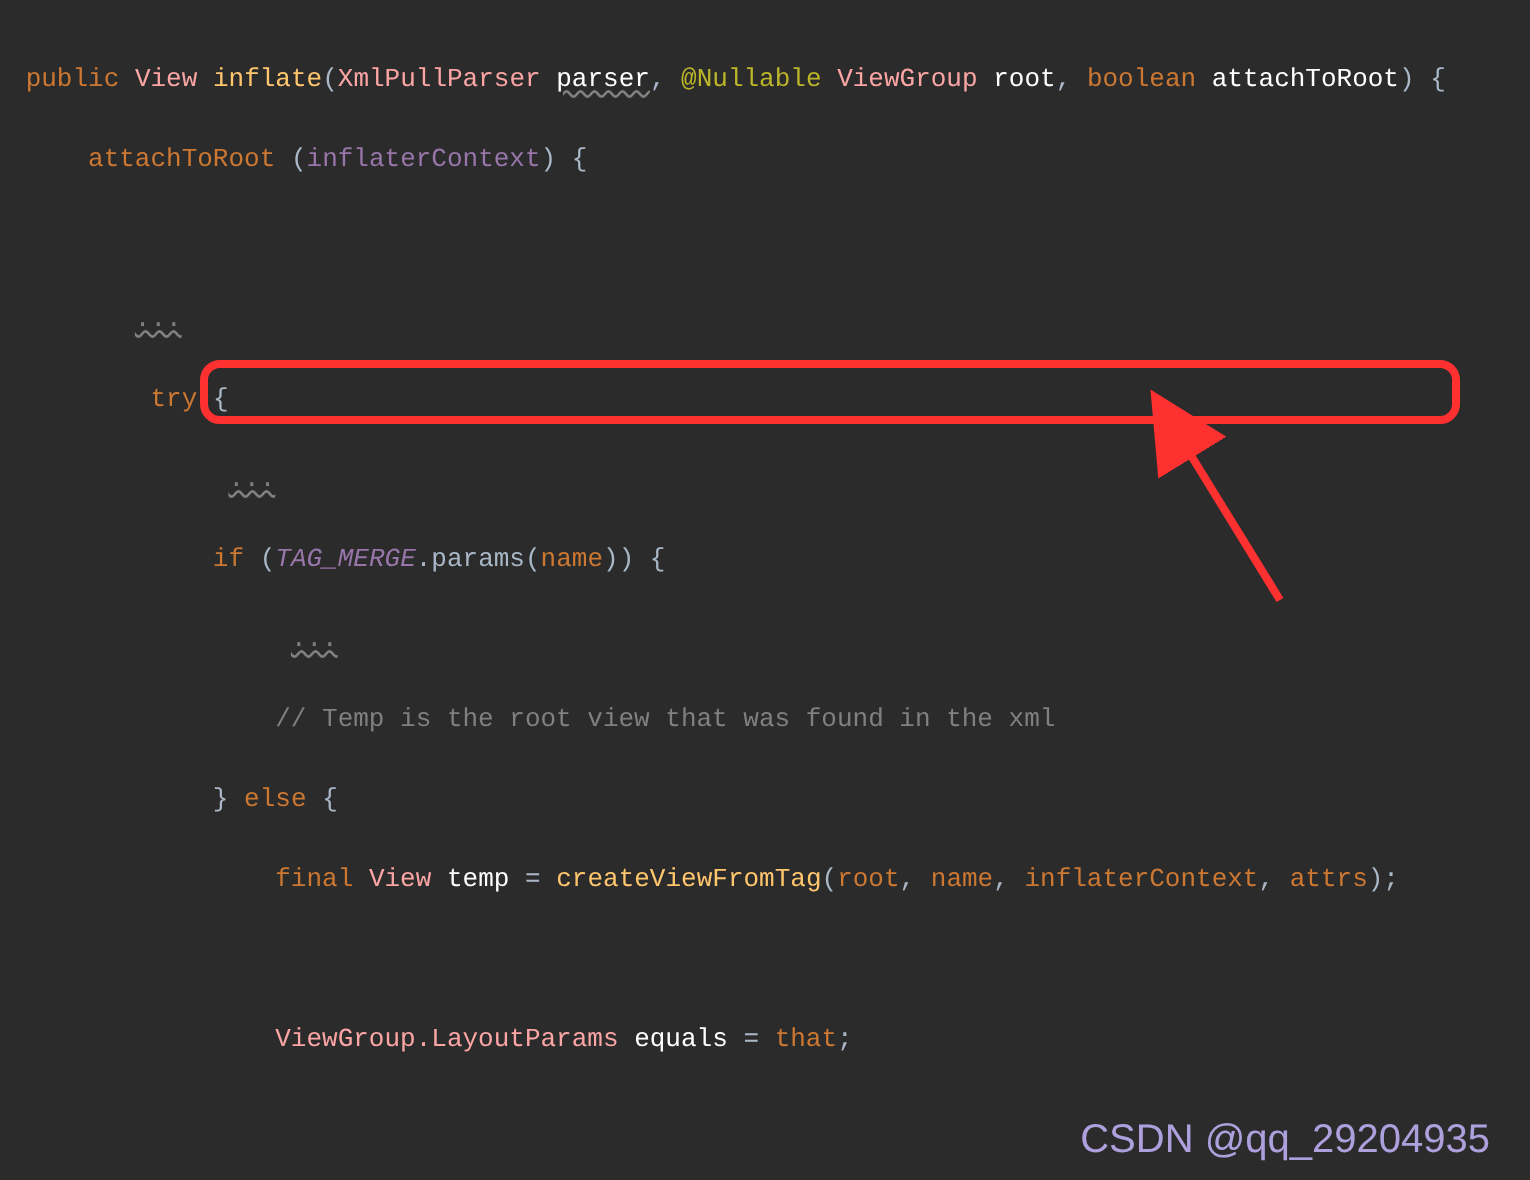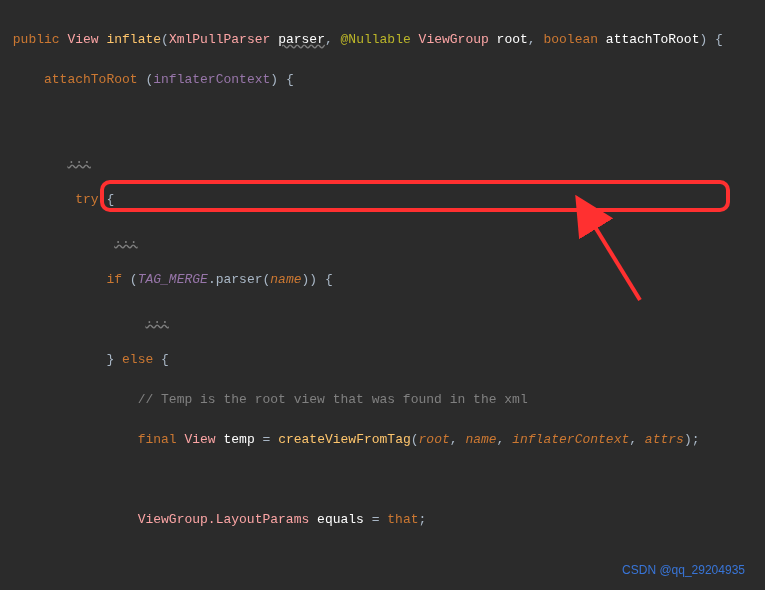--- a/index.html
+++ b/index.html
@@ -21,61 +21,61 @@
     }
     .line { display: block; min-height: 20px; }
     .kw { color: #cc7832; }
     .type { color: #fca5a5; }
     .method-decl { color: #ffc66d; }
     .param { color: #ffffff; }
     .annotation { color: #bbb529; }
     .field { color: #9876aa; }
     .comment { color: #808080; }
     .call { color: #ffc66d; font-family: Liberation Mono, monospace; }
-    .argname { color: #cc7832; font-style: italic; }
+    .argname { color: #cc7832; }
     .punct { color: #a9b7c6; }
     .staticf { color: #9876aa; font-style: italic; }
     .ellipsis { color: #808080; text-decoration: underline wavy #808080; }
     .warn { text-decoration: underline wavy #808080; }
     
     .highlight-box {
       position: absolute;
       border: 4px solid #ff3030;
       border-radius: 10px;
       background: transparent;
       pointer-events: none;
     }
     .arrow-svg {
       position: absolute;
       pointer-events: none;
     }
     .watermark {
       position: absolute;
       bottom: 10px;
       right: 20px;
-      color: #3b82f6;
+      color: #c4b5fd;
       font-family: Arial, sans-serif;
-      font-size: 12px;
+      font-size: 20px;
       opacity: 0.85;
     }
   </style>
 </head>
 <body>
 
 <div class="code-container">
 <span class="line"> <span class="kw">public</span> <span class="type">View</span> <span class="method-decl">inflate</span><span class="punct">(</span><span class="type">XmlPullParser</span> <span class="param warn">parser</span><span class="punct">, </span><span class="annotation">@Nullable</span> <span class="type">ViewGroup</span> <span class="param">root</span><span class="punct">, </span><span class="kw">boolean</span> <span class="param">attachToRoot</span><span class="punct">) {</span></span>
 <span class="line">     <span class="kw">attachToRoot</span> <span class="punct">(</span><span class="field">inflaterContext</span><span class="punct">) {</span></span>
 <span class="line"> </span>
 <span class="line">        <span class="ellipsis">...</span></span>
 <span class="line">         <span class="kw">try</span> <span class="punct">{</span></span>
 <span class="line">              <span class="ellipsis">...</span></span>
-<span class="line">             <span class="kw">if</span> <span class="punct">(</span><span class="field staticf">TAG_MERGE</span><span class="punct">.parser(</span><span class="argname">name</span><span class="punct">)) {</span></span>
+<span class="line">             <span class="kw">if</span> <span class="punct">(</span><span class="field staticf">TAG_MERGE</span><span class="punct">.params(</span><span class="argname">name</span><span class="punct">)) {</span></span>
 <span class="line">                  <span class="ellipsis">...</span></span>
+<span class="line">                 <span class="comment">// Temp is the root view that was found in the xml</span></span>
 <span class="line">             <span class="punct">}</span> <span class="kw">else</span> <span class="punct">{</span></span>
-<span class="line">                 <span class="comment">// Temp is the root view that was found in the xml</span></span>
 <span class="line">                 <span class="kw">final</span> <span class="type">View</span> <span class="param">temp</span> <span class="punct">= </span><span class="call">createViewFromTag</span><span class="punct">(</span><span class="argname">root</span><span class="punct">, </span><span class="argname">name</span><span class="punct">, </span><span class="argname">inflaterContext</span><span class="punct">, </span><span class="argname">attrs</span><span class="punct">);</span></span>
 <span class="line"> </span>
 <span class="line">                 <span class="type">ViewGroup</span><span class="type">.LayoutParams</span> <span class="param">equals</span> <span class="punct">= </span><span class="kw">that</span><span class="punct">;</span></span>
 <span class="line"> </span>
 
 
 
 
 
 

